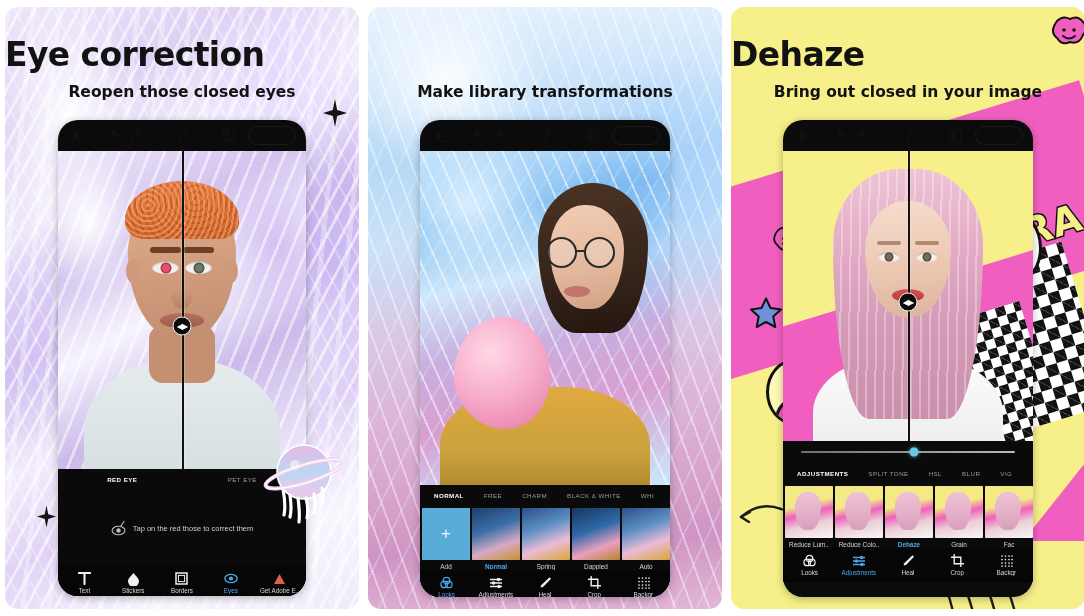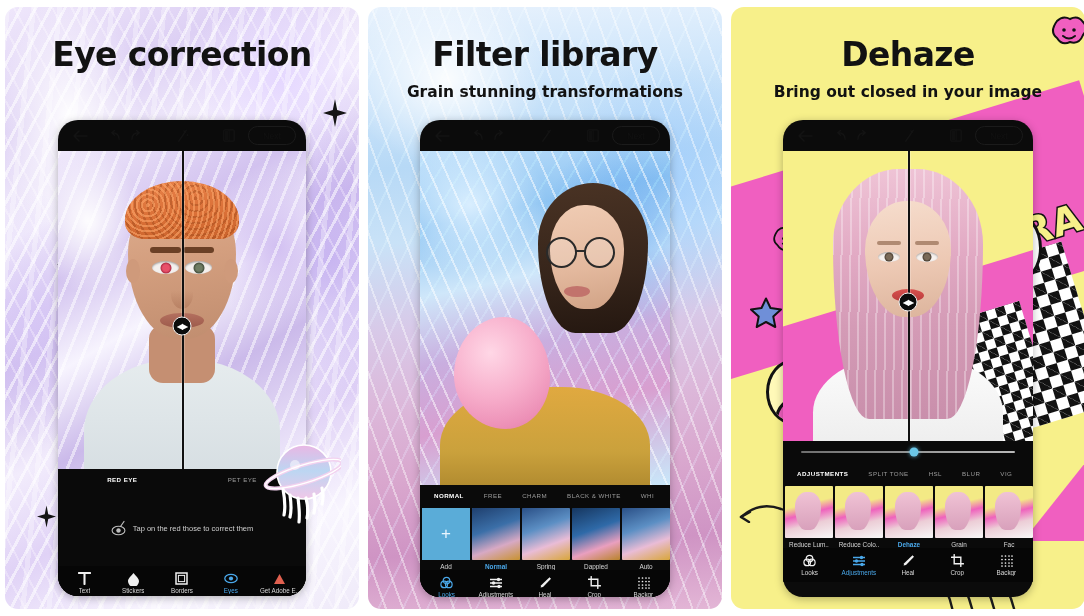--- a/index.html
+++ b/index.html
@@ -538,21 +538,21 @@
     font-size: 6.3px; color: #d9d9d9;
     white-space: nowrap; overflow: hidden;
     max-width: 100%;
   }
   .nav-item.active .nav-label { color: #4aa8ea; }
   .nav-ico { height: 13px; display:flex; align-items:center; }
 
   
   .title {
     position: absolute; left: 0; right: 0;
-    text-align: center;
+    text-align: left;
     font-family: "DejaVu Sans", sans-serif;
     font-weight: 700;
     color: #121212;
   }
   .title.t1 { top: 28px; font-size: 33px; letter-spacing: -.6px; }
   .subtitle {
     position: absolute; left: 0; right: 0;
     text-align: center;
     font-family: "DejaVu Sans", sans-serif;
     font-weight: 600;
@@ -575,20 +575,21 @@
       <path d="M12 0 L14.2 11 L24 14 L14.2 17 L12 28 L9.8 17 L0 14 L9.8 11 Z" fill="#151515"></path>
     </svg>
     <svg class="spark" style="left:52px;top:248px" width="16" height="19" viewBox="0 0 24 28">
       <path d="M12 0 L14.2 11 L24 14 L14.2 17 L12 28 L9.8 17 L0 14 L9.8 11 Z" fill="#151515"></path>
     </svg>
     <svg class="spark" style="left:32px;top:498px" width="19" height="23" viewBox="0 0 24 28">
       <path d="M12 0 L14.2 11 L24 14 L14.2 17 L12 28 L9.8 17 L0 14 L9.8 11 Z" fill="#151515"></path>
     </svg>
 
     <h1 class="title t1">Eye correction</h1>
+    <p class="subtitle s1">Reopen those closed eyes</p>
 
     <div class="phone p1">
 
       <div class="phone-top translucent">
         <div class="tb-slot tb-back">
           <svg class="ico" width="15" height="12" viewBox="0 0 15 12">
             <path d="M6 1 L1 6 L6 11 M1 6 H14" stroke="#131313" stroke-width="1.5" fill="none" stroke-linecap="round" stroke-linejoin="round"></path>
           </svg>
         </div>
         <div class="tb-slot tb-ur">
@@ -712,22 +713,21 @@
       <ellipse cx="43" cy="35" rx="40" ry="9" fill="none" stroke="#f2d2ef" stroke-width="4" transform="rotate(-17 43 35)"></ellipse>
       <ellipse cx="43" cy="35" rx="40" ry="9" fill="none" stroke="#ffffff" stroke-width="1.3" transform="rotate(-17 43 35)"></ellipse>
       <path d="M22 50 q3 16 1 26 M29 56 q2 14 0 22 M37 59 q2 15 1 24 M45 59 q3 12 1 20 M53 55 q2 12 0 19 M61 49 q2 10 0 16" stroke="#ffffff" stroke-width="3.2" fill="none" stroke-linecap="round"></path>
       <circle cx="34" cy="26" r="5" fill="#fff" opacity=".5"></circle>
     </svg>
   </div>
 
   <div class="panel">
     <div class="bg-blue"></div>
 
-    <h1 class="title t1">Filter library</h1>
-    <p class="subtitle s1">Grain stunning transformations</p>
+    <p class="subtitle s1">Make library transformations</p>
 
     <div class="phone p2 dark-ui-top">
 
       <div class="phone-top translucent">
         <div class="tb-slot tb-back">
           <svg class="ico" width="15" height="12" viewBox="0 0 15 12">
             <path d="M6 1 L1 6 L6 11 M1 6 H14" stroke="#131313" stroke-width="1.5" fill="none" stroke-linecap="round" stroke-linejoin="round"></path>
           </svg>
         </div>
         <div class="tb-slot tb-ur">

